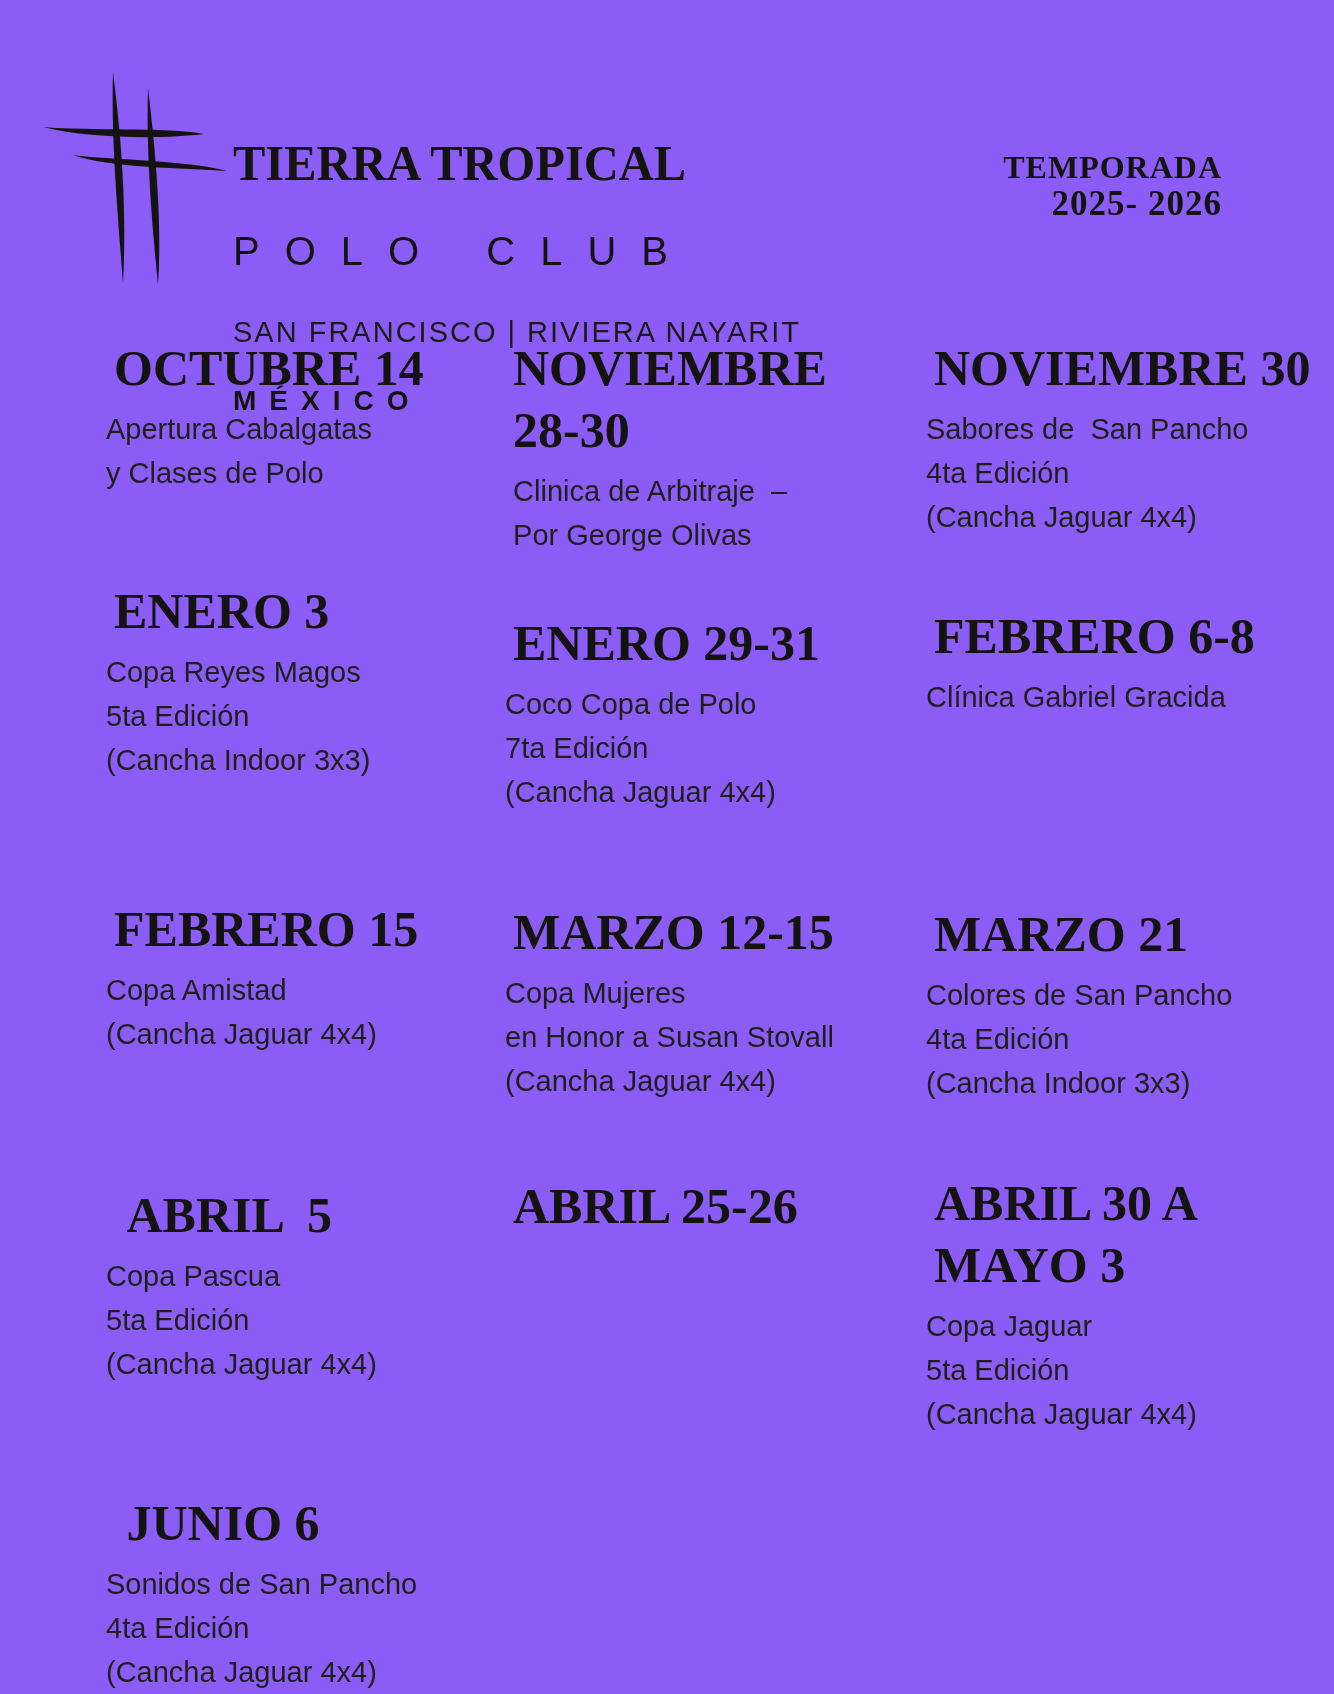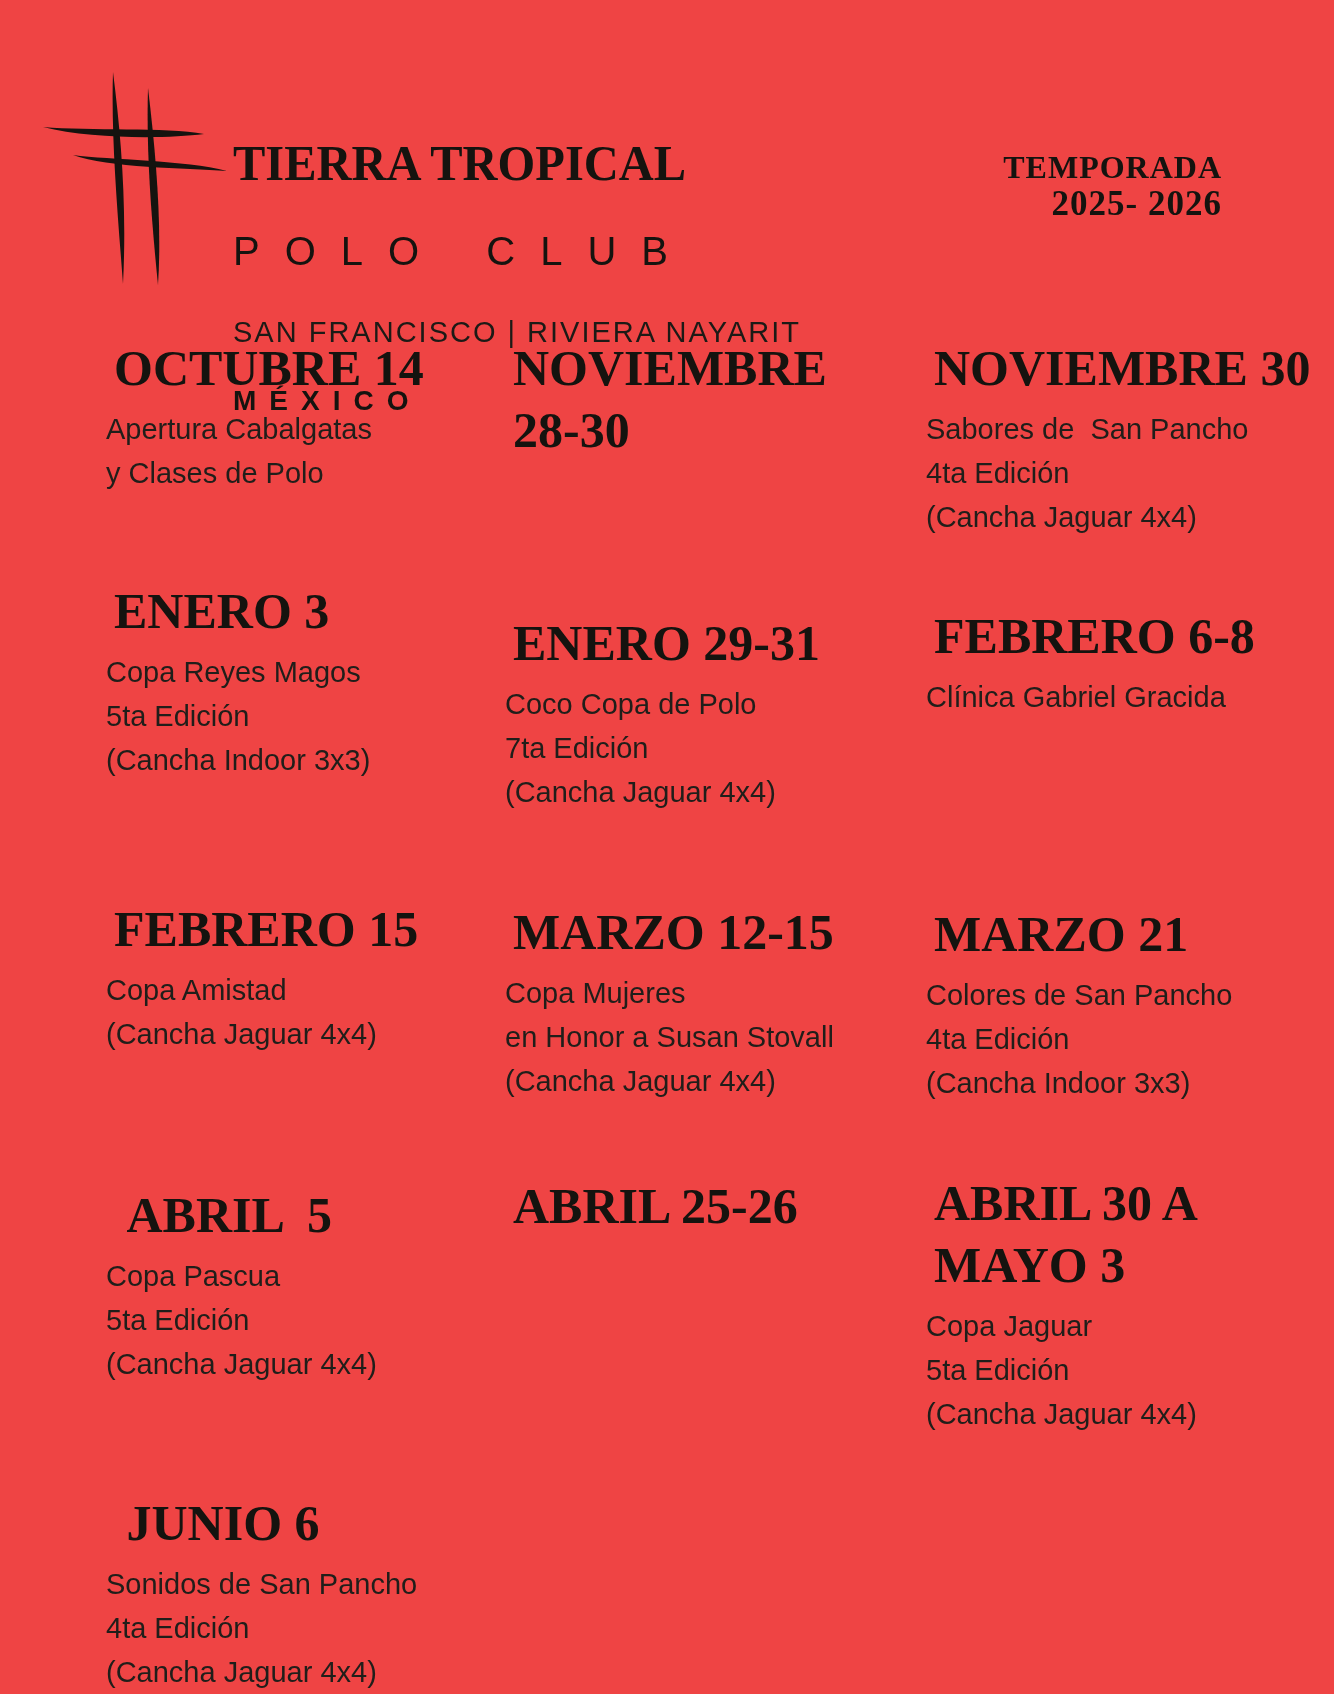--- a/index.html
+++ b/index.html
@@ -1,21 +1,21 @@
 <!DOCTYPE html>
 <html><head>
 <meta charset="utf-8">
 <style>
   html, body { margin: 0; padding: 0; }
   body { width: 1334px; height: 1694px; font-family: "Liberation Sans", sans-serif; }
   .page {
     position: relative;
     width: 1334px;
     height: 1694px;
-    background: #ef4444;
+    background: #8b5cf6;
     color: #1c1a16;
     overflow: hidden;
   }
 
   
   .logo-mark { position: absolute; left: 40px; top: 55px; width: 400px; height: 260px; }
   .brand-text { position: absolute; left: 233px; top: 102px; white-space: pre-wrap; }
   .brand-title {
     font-family: "Liberation Serif", serif;
     font-weight: 700;
@@ -126,20 +126,22 @@
 
     <article class="event e1">
       <h2 class="event-title">OCTUBRE 14</h2>
       <p class="event-details">Apertura Cabalgatas
 y Clases de Polo</p>
     </article>
 
     <article class="event e2">
       <h2 class="event-title">NOVIEMBRE
 28-30</h2>
+      <p class="event-details"> Clinica de Arbitraje  –
+ Por George Olivas</p>
     </article>
 
     <article class="event e3">
       <h2 class="event-title">NOVIEMBRE 30</h2>
       <p class="event-details">Sabores de  San Pancho
 4ta Edición
 (Cancha Jaguar 4x4)</p>
     </article>
 
     <article class="event e4">

